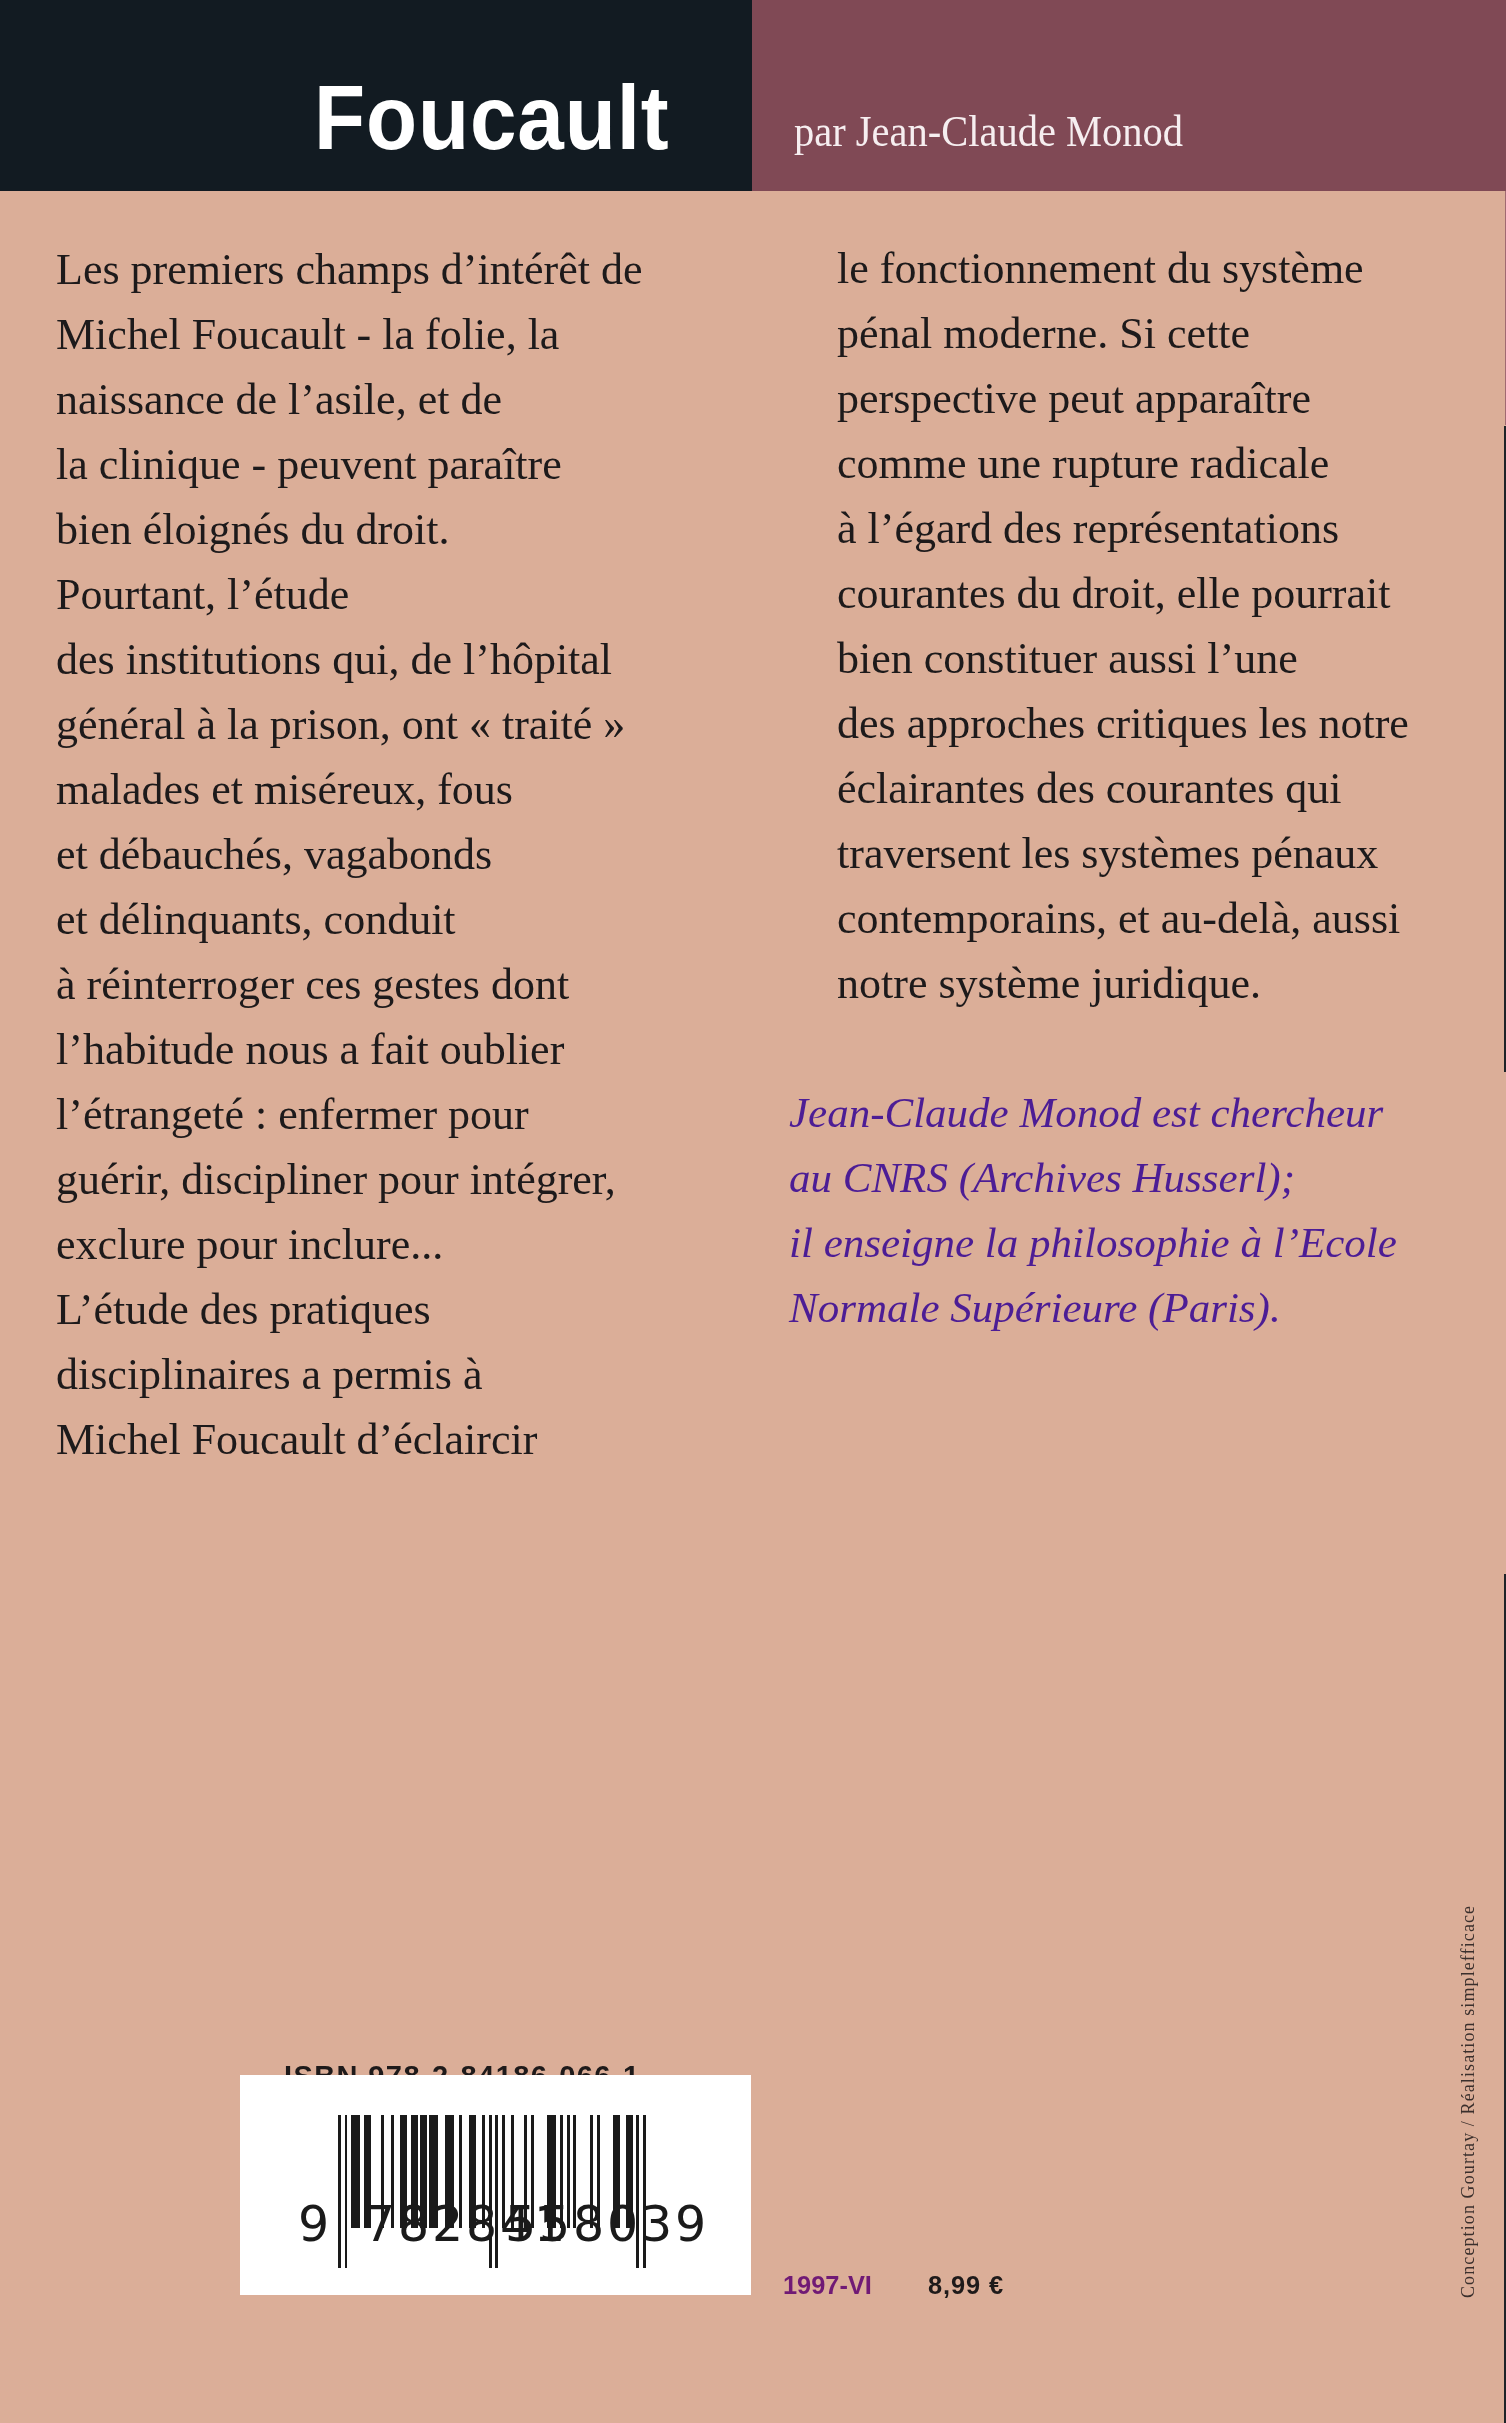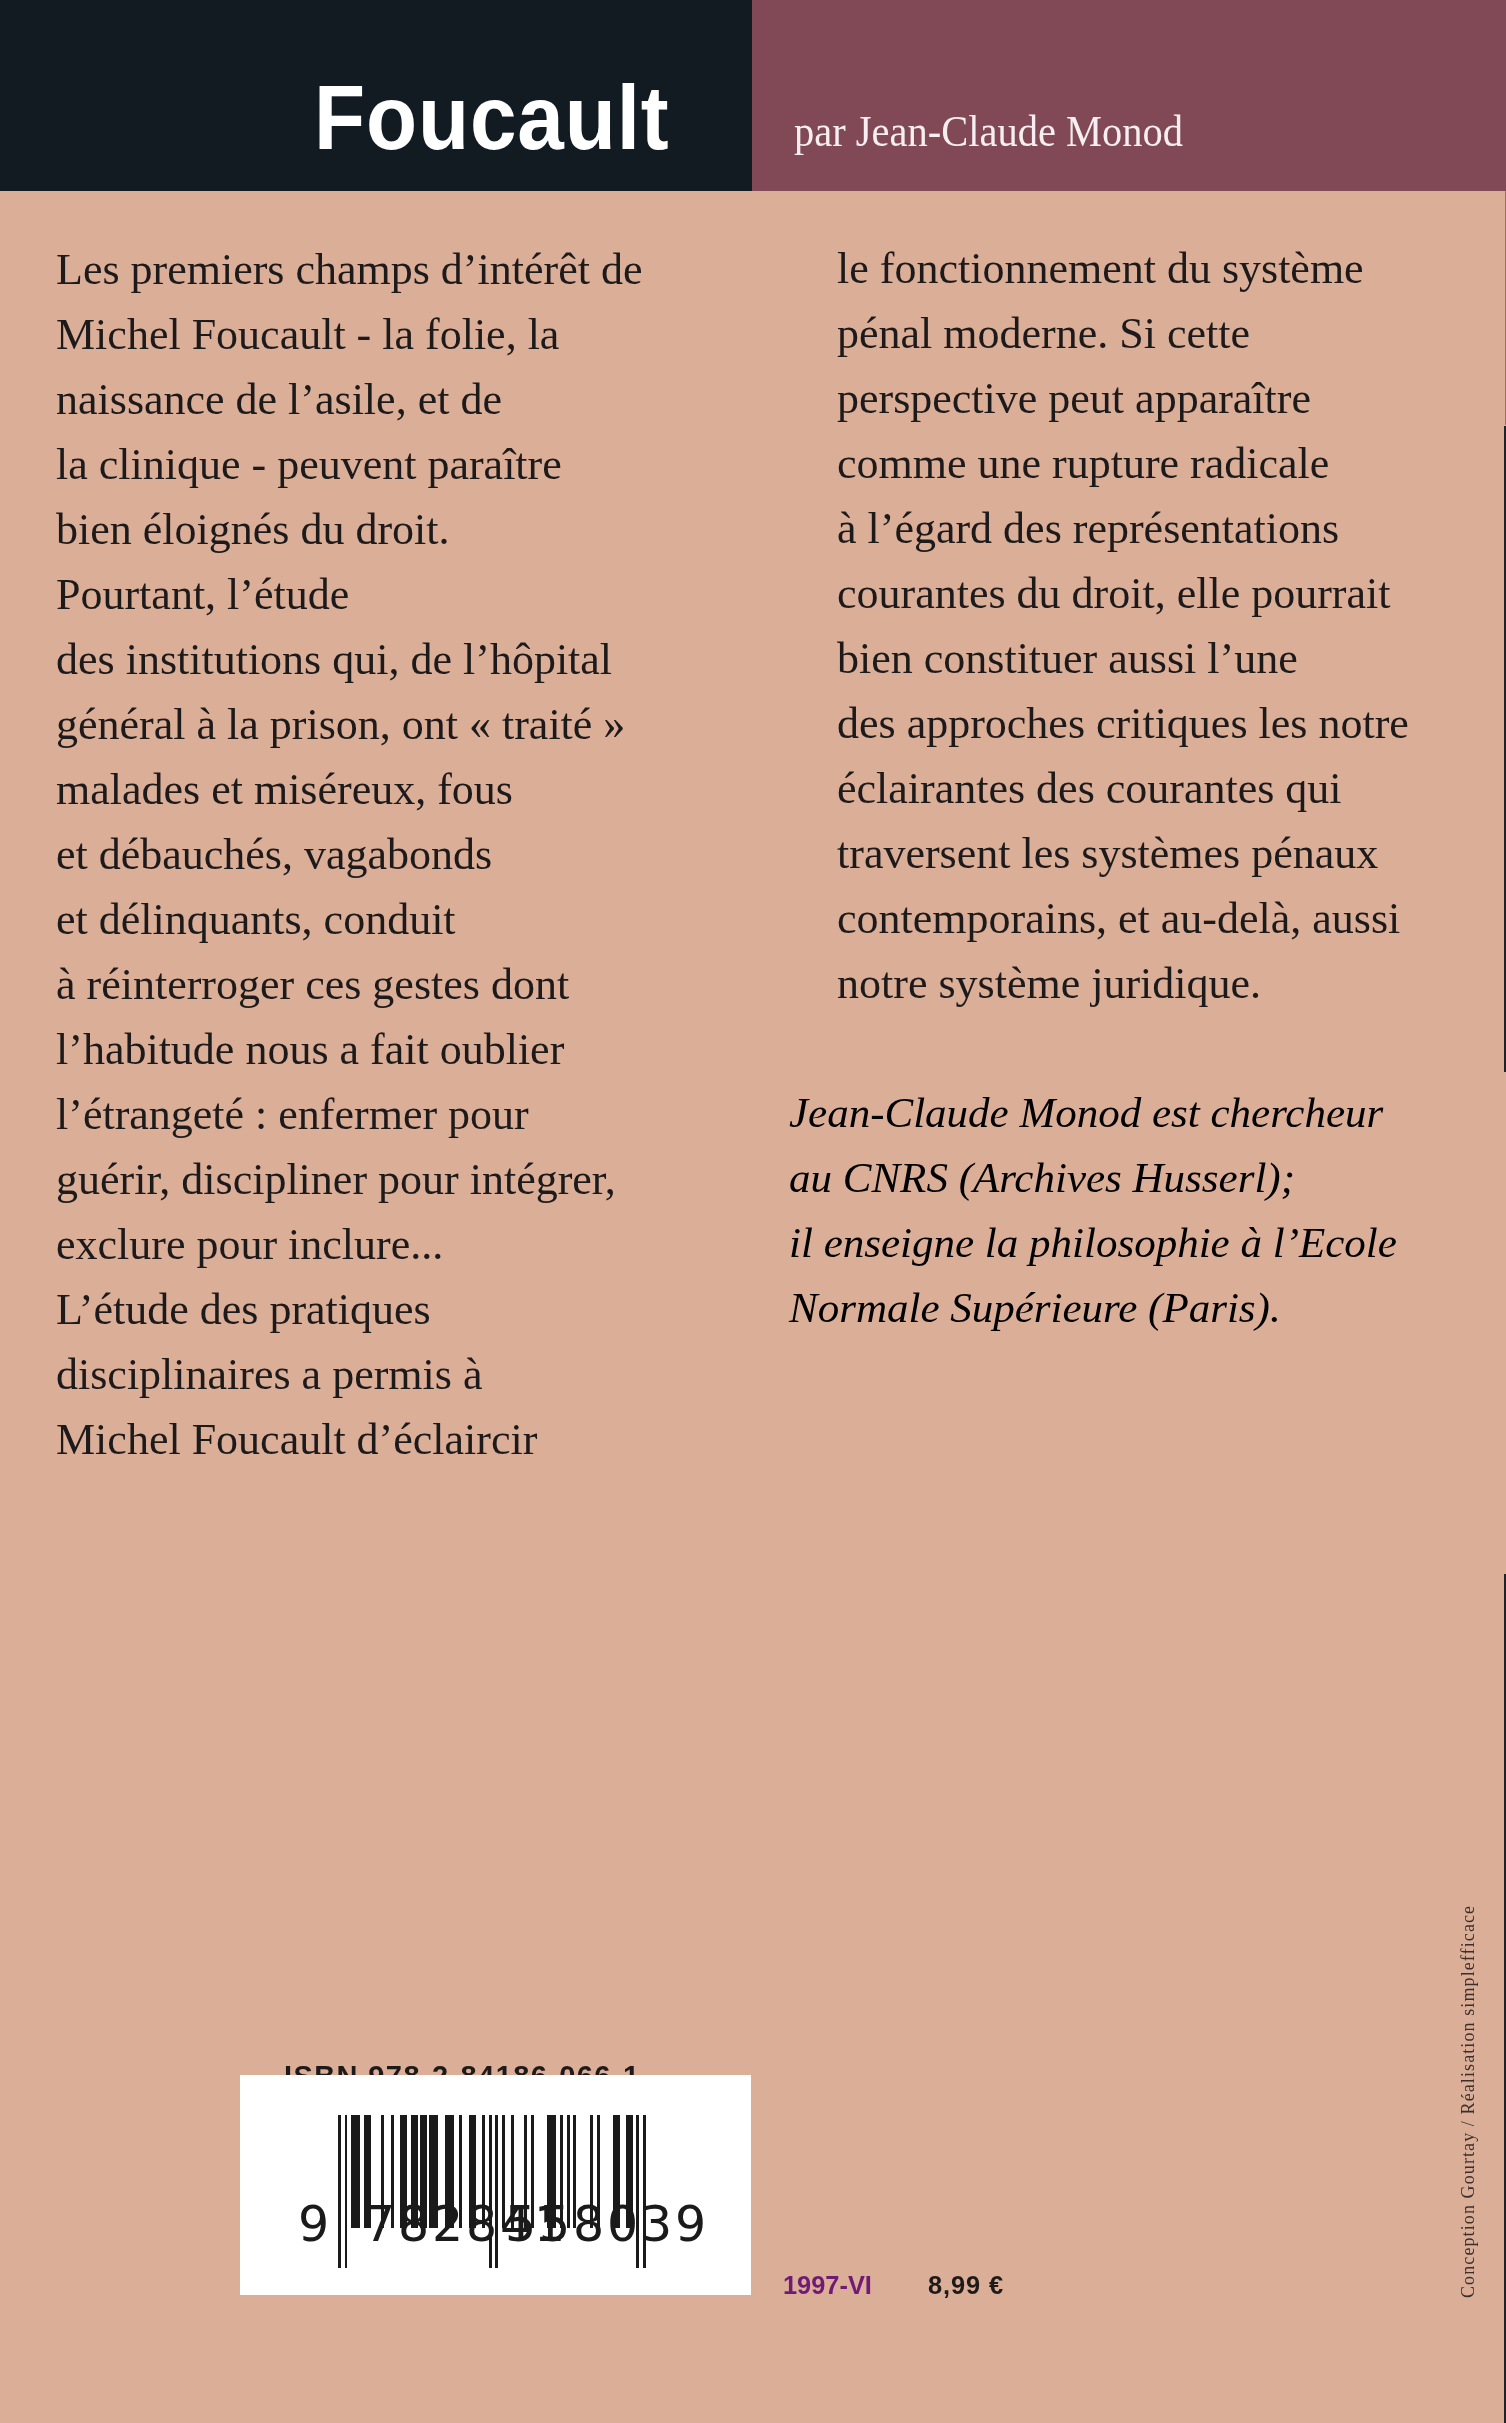--- a/index.html
+++ b/index.html
@@ -9,21 +9,21 @@
   .title { position:absolute; left:314px; top:73px; font-family:"Liberation Sans", sans-serif; font-weight:bold; font-size:90px; line-height:1; color:#ffffff; letter-spacing:0.9px; transform:scaleX(0.93); transform-origin:left top; white-space:nowrap; }
   .subtitle { position:absolute; left:794px; top:110px; font-family:"Liberation Serif", serif; font-size:44px; line-height:1; color:#f6eef0; white-space:nowrap; transform:scaleX(0.92); transform-origin:left top; }
   .edge { position:absolute; left:1504px; width:2.8px; background:#1e2327; }
   .edge.e1 { top:426px; height:646px; }
   .edge.e2 { top:1574px; height:849px; }
   .edge.e0 { top:191px; height:234px; background:#a06a70; width:1.9px; left:1505px; }
   .col { position:absolute; font-family:"Liberation Serif", serif; font-size:44px; color:#1d1a1b; }
   .col .line { height:65px; line-height:65px; white-space:nowrap; }
   .col-left { left:56px; width:686px; top:237px; }
   .col-right { left:789px; width:678px; top:236px; text-align:left;margin-left:48px; }
-  .bio { position:absolute; left:789px; top:1080px; width:678px; font-family:"Liberation Serif", serif; font-style:italic; font-size:43px; color:#000000; }
+  .bio { position:absolute; left:789px; top:1080px; width:678px; font-family:"Liberation Serif", serif; font-style:italic; font-size:43px; color:#4c1d95; }
   .bio .line { height:65px; line-height:65px; white-space:nowrap; }
   .isbn { position:absolute; left:284px; top:2024px; font-family:"Liberation Sans", sans-serif; font-weight:bold; font-size:29px; color:#1e1a1a; letter-spacing:1.4px; white-space:nowrap;margin-top:36px; }
   .barcode-box { position:absolute; left:240px; top:2075px; width:511px; height:220px; background:#ffffff; }
   .barcode-bars { position:absolute; left:98px; top:40px; width:313px; height:134px; }
   .bar { position:absolute; top:0; background:#1a1a1a; }
   .bar.guard { height:153px; }
   .bar.norm { height:113px; }
   .barcode-digits { position:absolute; left:58px; top:121px; font-family:"DejaVu Sans", sans-serif; font-size:49px; color:#1a1a1a; white-space:nowrap; }
   .bd-first { position:absolute; left:0; top:0; }
   .bd-left { position:absolute; left:66px; top:0; letter-spacing:2.8px; }

